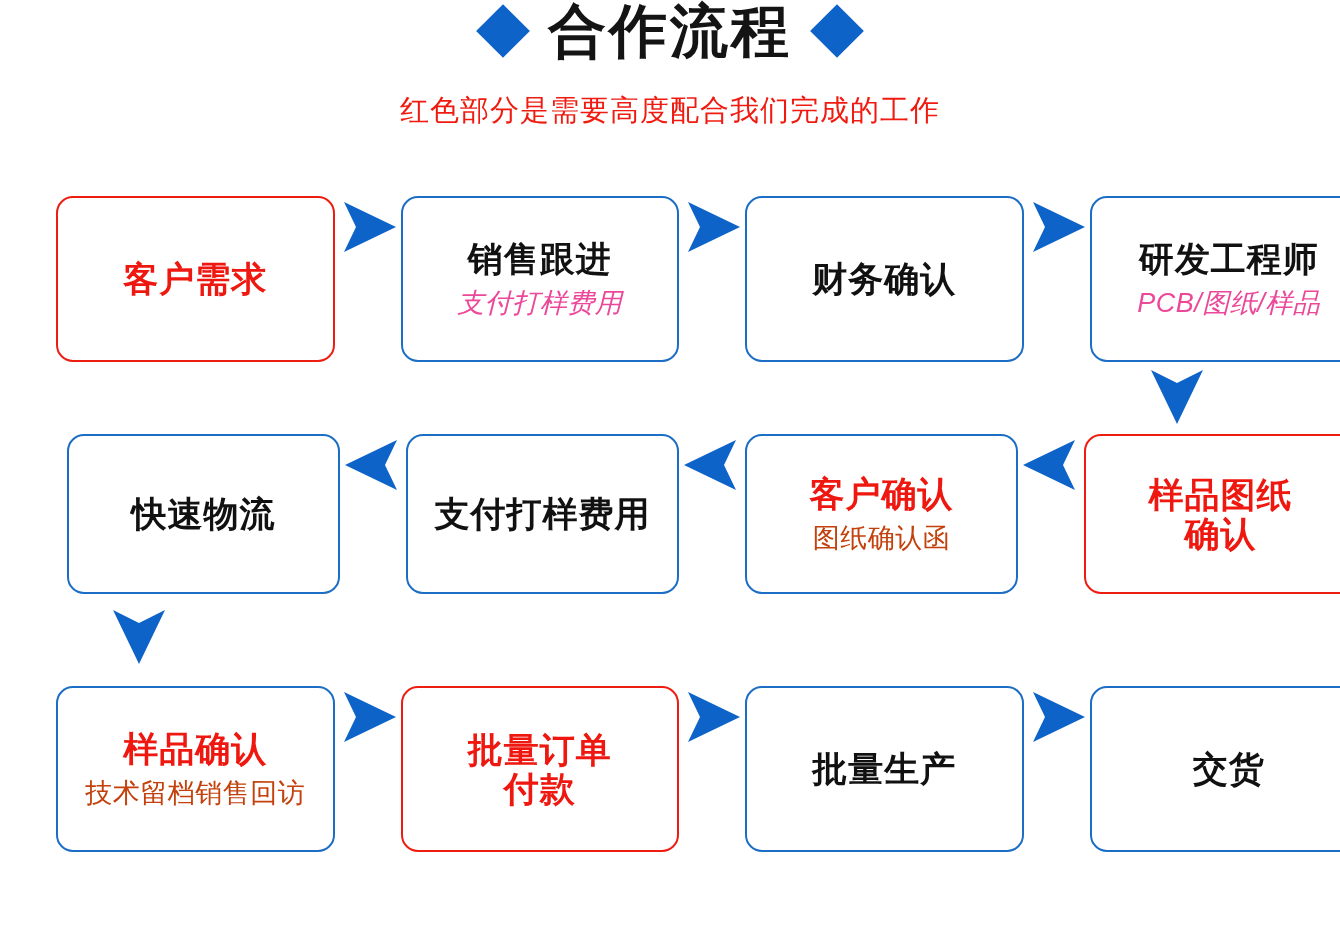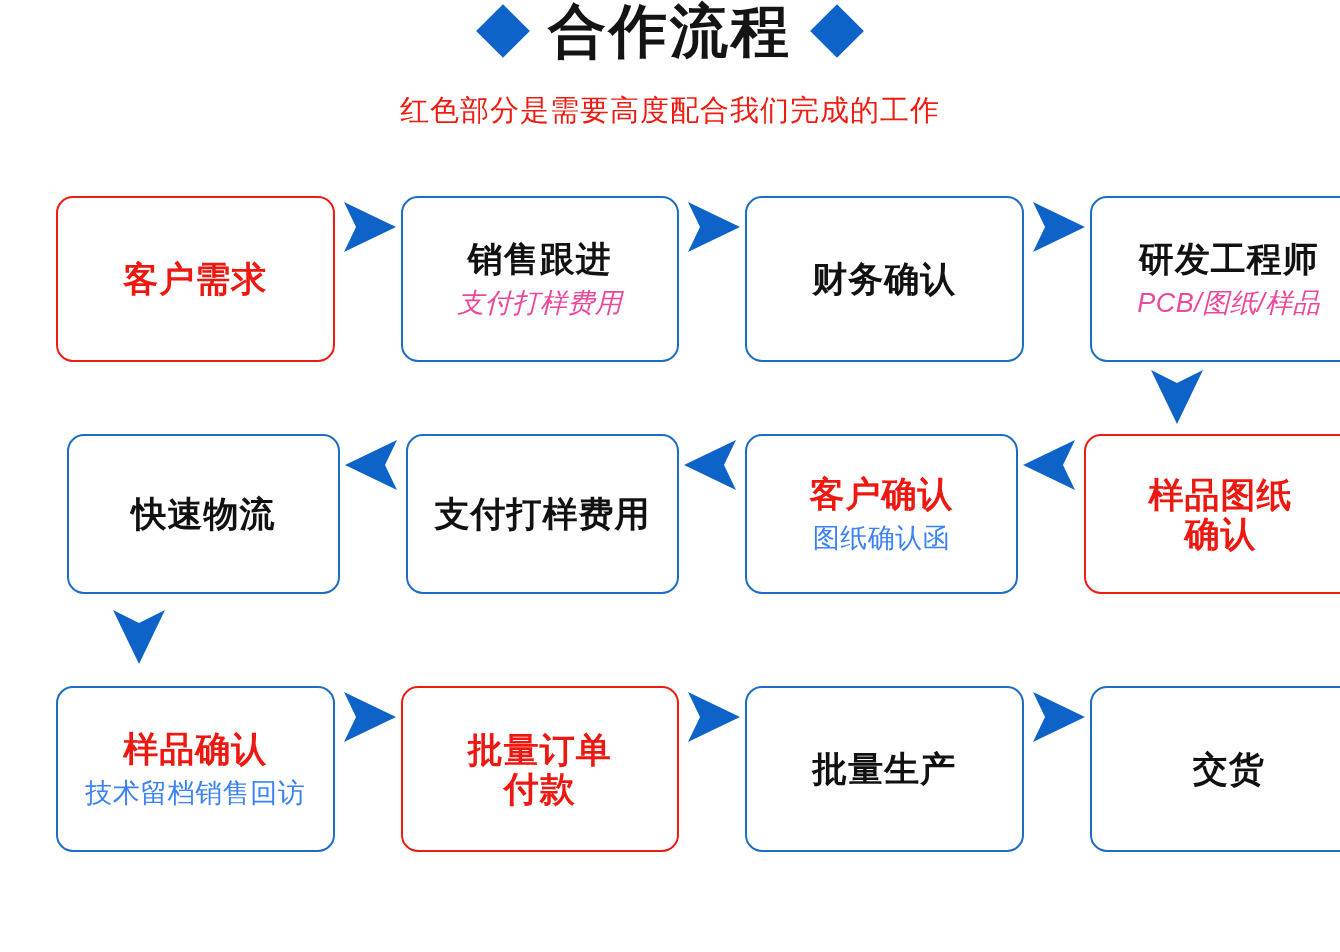--- a/index.html
+++ b/index.html
@@ -93,21 +93,21 @@
     font-weight: 700;
     color: #111111;
     line-height: 1.12;
     white-space: pre-line;
     letter-spacing: 1px;
   }
   .node .main.red { color: #ee1810; }
   .node .sub {
     font-size: 27px;
     font-weight: 400;
-    color: #3b82f6;
+    color: #c2410c;
     line-height: 1.15;
     margin-top: 9px;
     letter-spacing: 0.5px;
     white-space: pre-line;
   }
   .node .sub.red { color: #ec4899; font-style: italic; }
 
   
   .arrow-h {
     flex: 0 0 66px;

